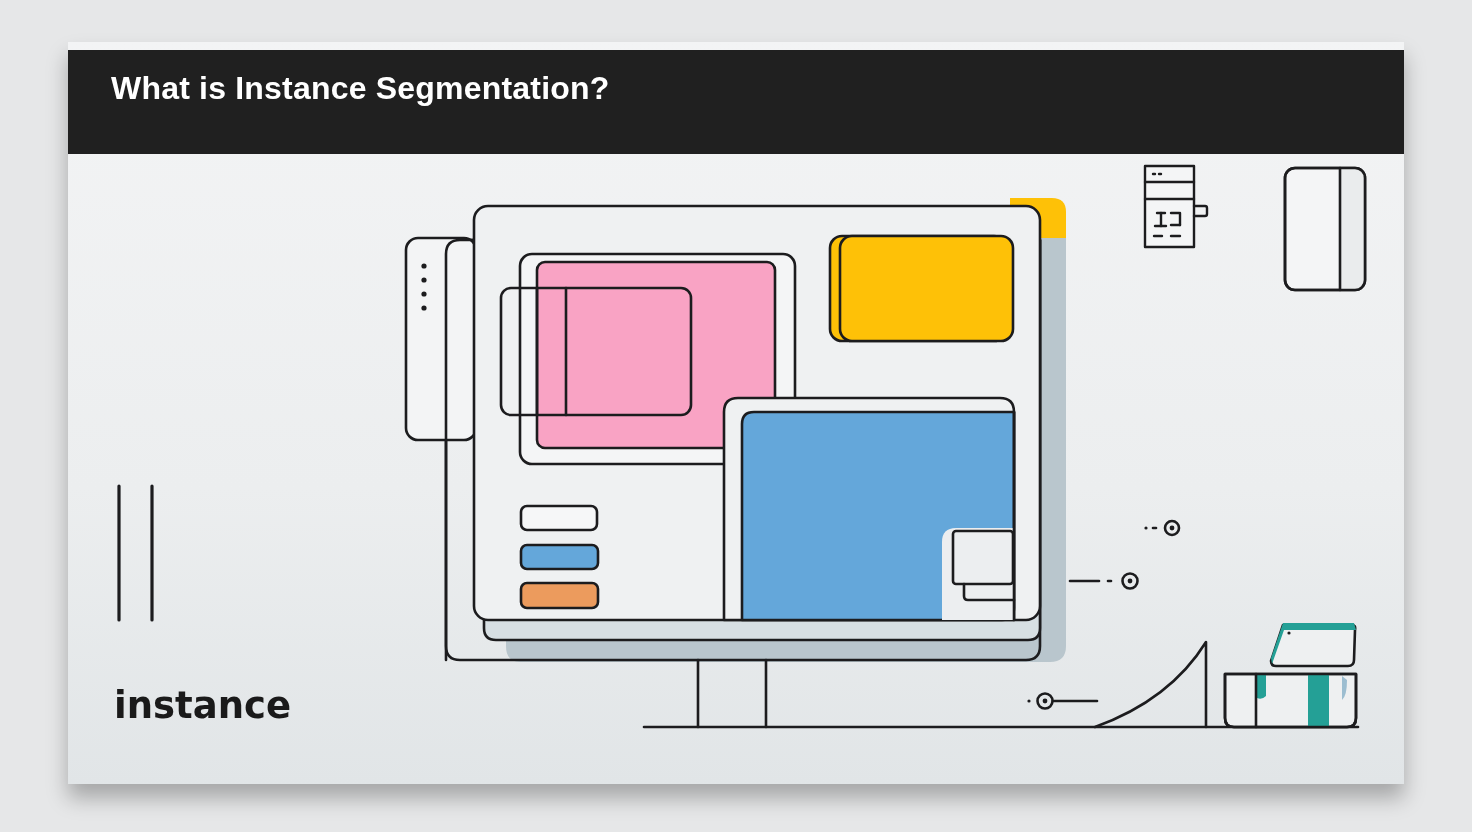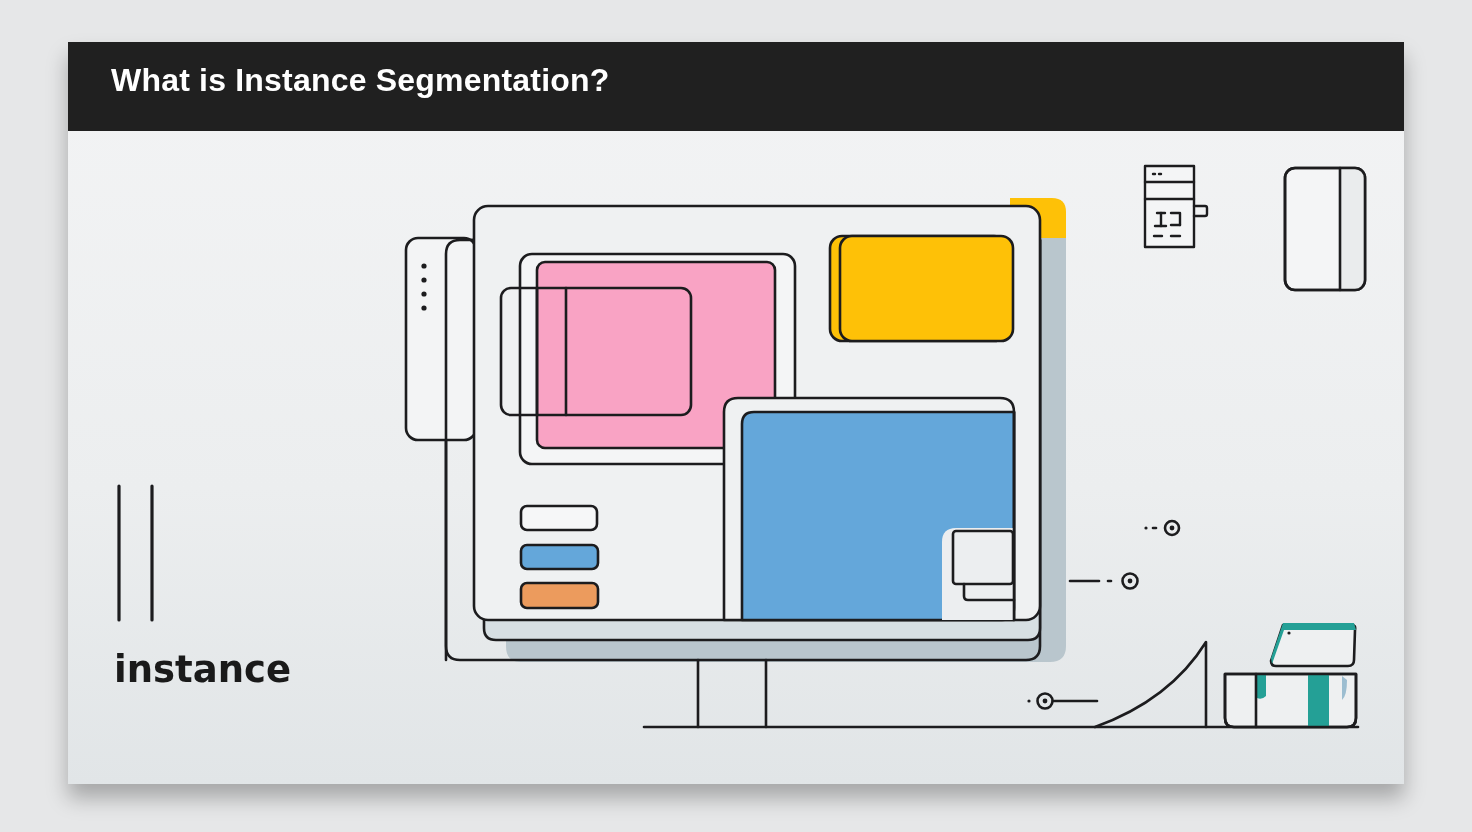--- a/index.html
+++ b/index.html
@@ -9,30 +9,30 @@
     font-family:"Liberation Sans", sans-serif;
     position:relative;
   }
   .slide {
     position:absolute; left:68px; top:42px; width:1336px; height:742px;
     background:linear-gradient(180deg,#f3f4f5 0%,#eceeef 60%,#e1e5e7 100%);
     box-shadow:0 14px 20px rgba(0,0,0,0.28);
     overflow:hidden;
   }
   .title-bar {
-    position:absolute; left:0; top:0; width:1336px; height:89px;
+    position:absolute; left:0; top:8px; width:1336px; height:104px;
     background:#202020;
   }
   .title-text {
     position:absolute; left:43px; top:20px;
     color:#ffffff; font-weight:bold; font-size:32px; letter-spacing:0.2px;
     font-family:"Liberation Sans", sans-serif;
   }
   .caption {
-    position:absolute; left:46px; top:604px;
+    position:absolute; left:46px; top:640px;
     color:#1a1a1a; font-weight:bold; font-size:37px; line-height:47px;
     font-family:"DejaVu Sans", sans-serif;
   }
   .caption .l2 { display:block; padding-left:10px; }
   .art { position:absolute; left:0; top:0; }
 </style>
 </head>
 <body>
 
 <div class="slide">

